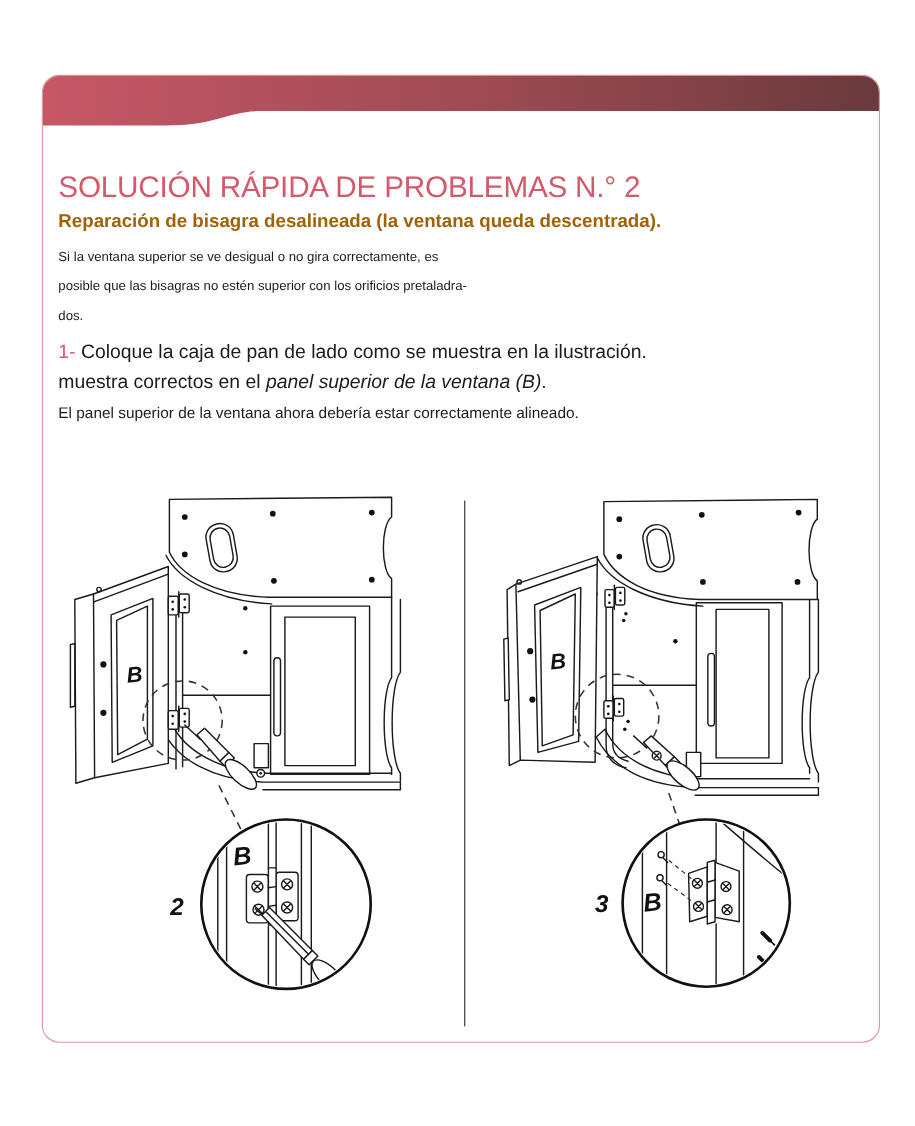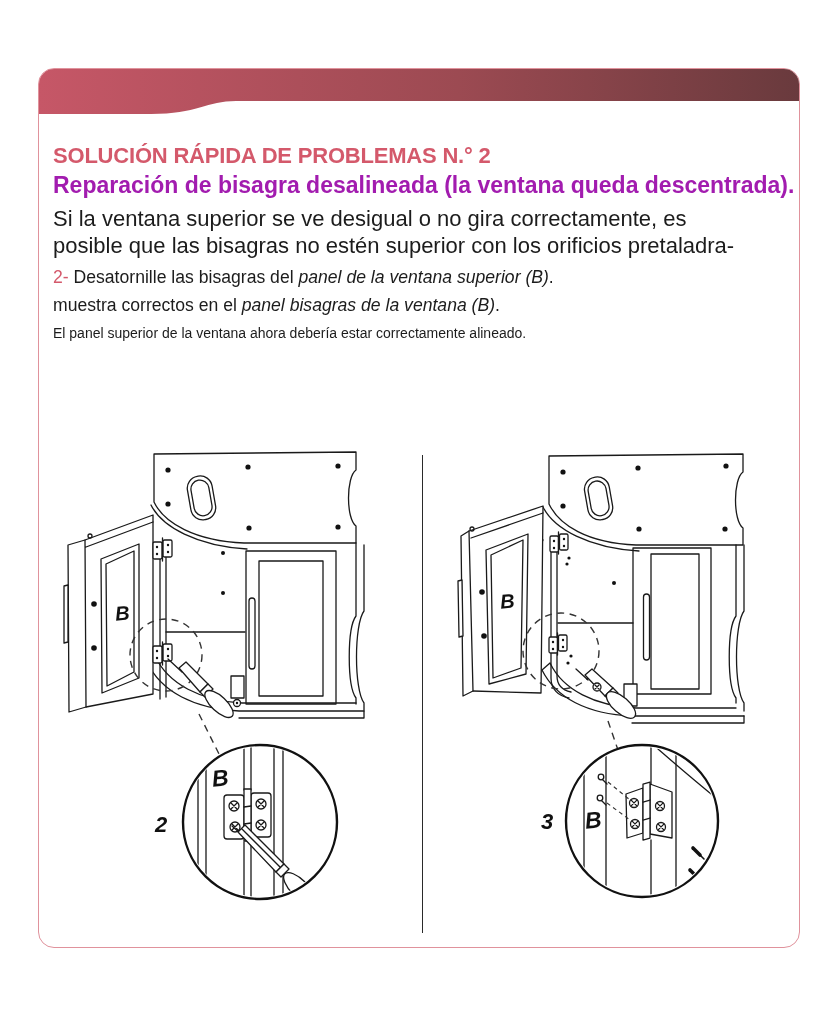--- a/index.html
+++ b/index.html
@@ -1,23 +1,23 @@
 <!DOCTYPE html>
 <html><head>
 <meta charset="utf-8">
 <style>
   html,body{margin:0;padding:0;background:#fff;}
   body{width:832px;height:1024px;position:relative;font-family:"Liberation Sans",sans-serif;color:#1c1c1c;}
   .card{position:absolute;left:38px;top:68px;width:762px;height:880px;box-sizing:border-box;
         border:1.6px solid #e0929c;border-radius:16px;overflow:hidden;background:#fff;}
   .band{position:absolute;top:0;left:0;width:762px;height:46px;display:block;}
   .content{position:absolute;left:14px;right:24px;top:45px;}
-  .title{margin:25px 0 0 0;font-size:22px;font-weight:bold;letter-spacing:-0.2px;color:#d4596b;line-height:33px;white-space:nowrap;}
-  .subtitle{margin:2px 0 0 0;font-size:23px;font-weight:bold;color:#a21caf;line-height:23px;white-space:nowrap;}
-  .intro{margin:8px 0 0 0;font-size:22px;line-height:27px;}
+  .title{margin:40px 0 0 0;font-size:27px;font-weight:normal;letter-spacing:-0.2px;color:#d4596b;line-height:33px;white-space:nowrap;}
+  .subtitle{margin:2px 0 0 0;font-size:17px;font-weight:bold;color:#a16207;line-height:23px;white-space:nowrap;}
+  .intro{margin:8px 0 0 0;font-size:12px;line-height:27px;}
   .intro div{white-space:nowrap;}
   .steps{margin:5px 0 0 0;font-size:17.6px;line-height:26px;}
   .step{margin:0 0 2px 0;}
   .step div{white-space:nowrap;}
   .num{color:#d4596b;}
   .closing{margin:2px 0 0 0;font-size:14px;line-height:26px;white-space:nowrap;}
   .illos{position:absolute;left:0;top:377px;width:762px;height:503px;}
   .illo{position:absolute;top:0;}
   .illo.left{left:22px;}
   .illo.right{left:407px;}
@@ -47,29 +47,30 @@
     <path d="M0,0 H762 V32 H197 C168,32 158,45 112,45 H0 Z" fill="url(#bandg)"></path>
   </svg>
 
   <div class="content">
     <h1 class="title">SOLUCIÓN RÁPIDA DE PROBLEMAS N.° 2</h1>
     <h2 class="subtitle">Reparación de bisagra desalineada (la ventana queda descentrada).</h2>
 
     <div class="intro">
       <div>Si la ventana superior se ve desigual o no gira correctamente, es</div>
       <div>posible que las bisagras no estén superior con los orificios pretaladra-</div>
+      <div>dos.</div>
     </div>
 
     <div class="steps">
       <div class="step">
-        <div><span class="num">2-</span>
-        <span>Desatornille las bisagras del </span><i>panel de la ventana superior (B)</i><span>.</span></div>
+        <div><span class="num">1-</span>
+        <span>Coloque la caja de pan de lado como se muestra en la ilustración.</span></div>
       </div>
       <div class="step">
-        <div><span>muestra correctos en el </span><i>panel bisagras de la ventana (B)</i><span>.</span></div>
+        <div><span>muestra correctos en el </span><i>panel superior de la ventana (B)</i><span>.</span></div>
       </div>
     </div>
 
     <div class="closing">El panel superior de la ventana ahora debería estar correctamente alineado.</div>
   </div>
 
   <div class="illos">
 
     <svg class="illo left" width="360" height="495" viewBox="0 0 360 495">
       <defs>

